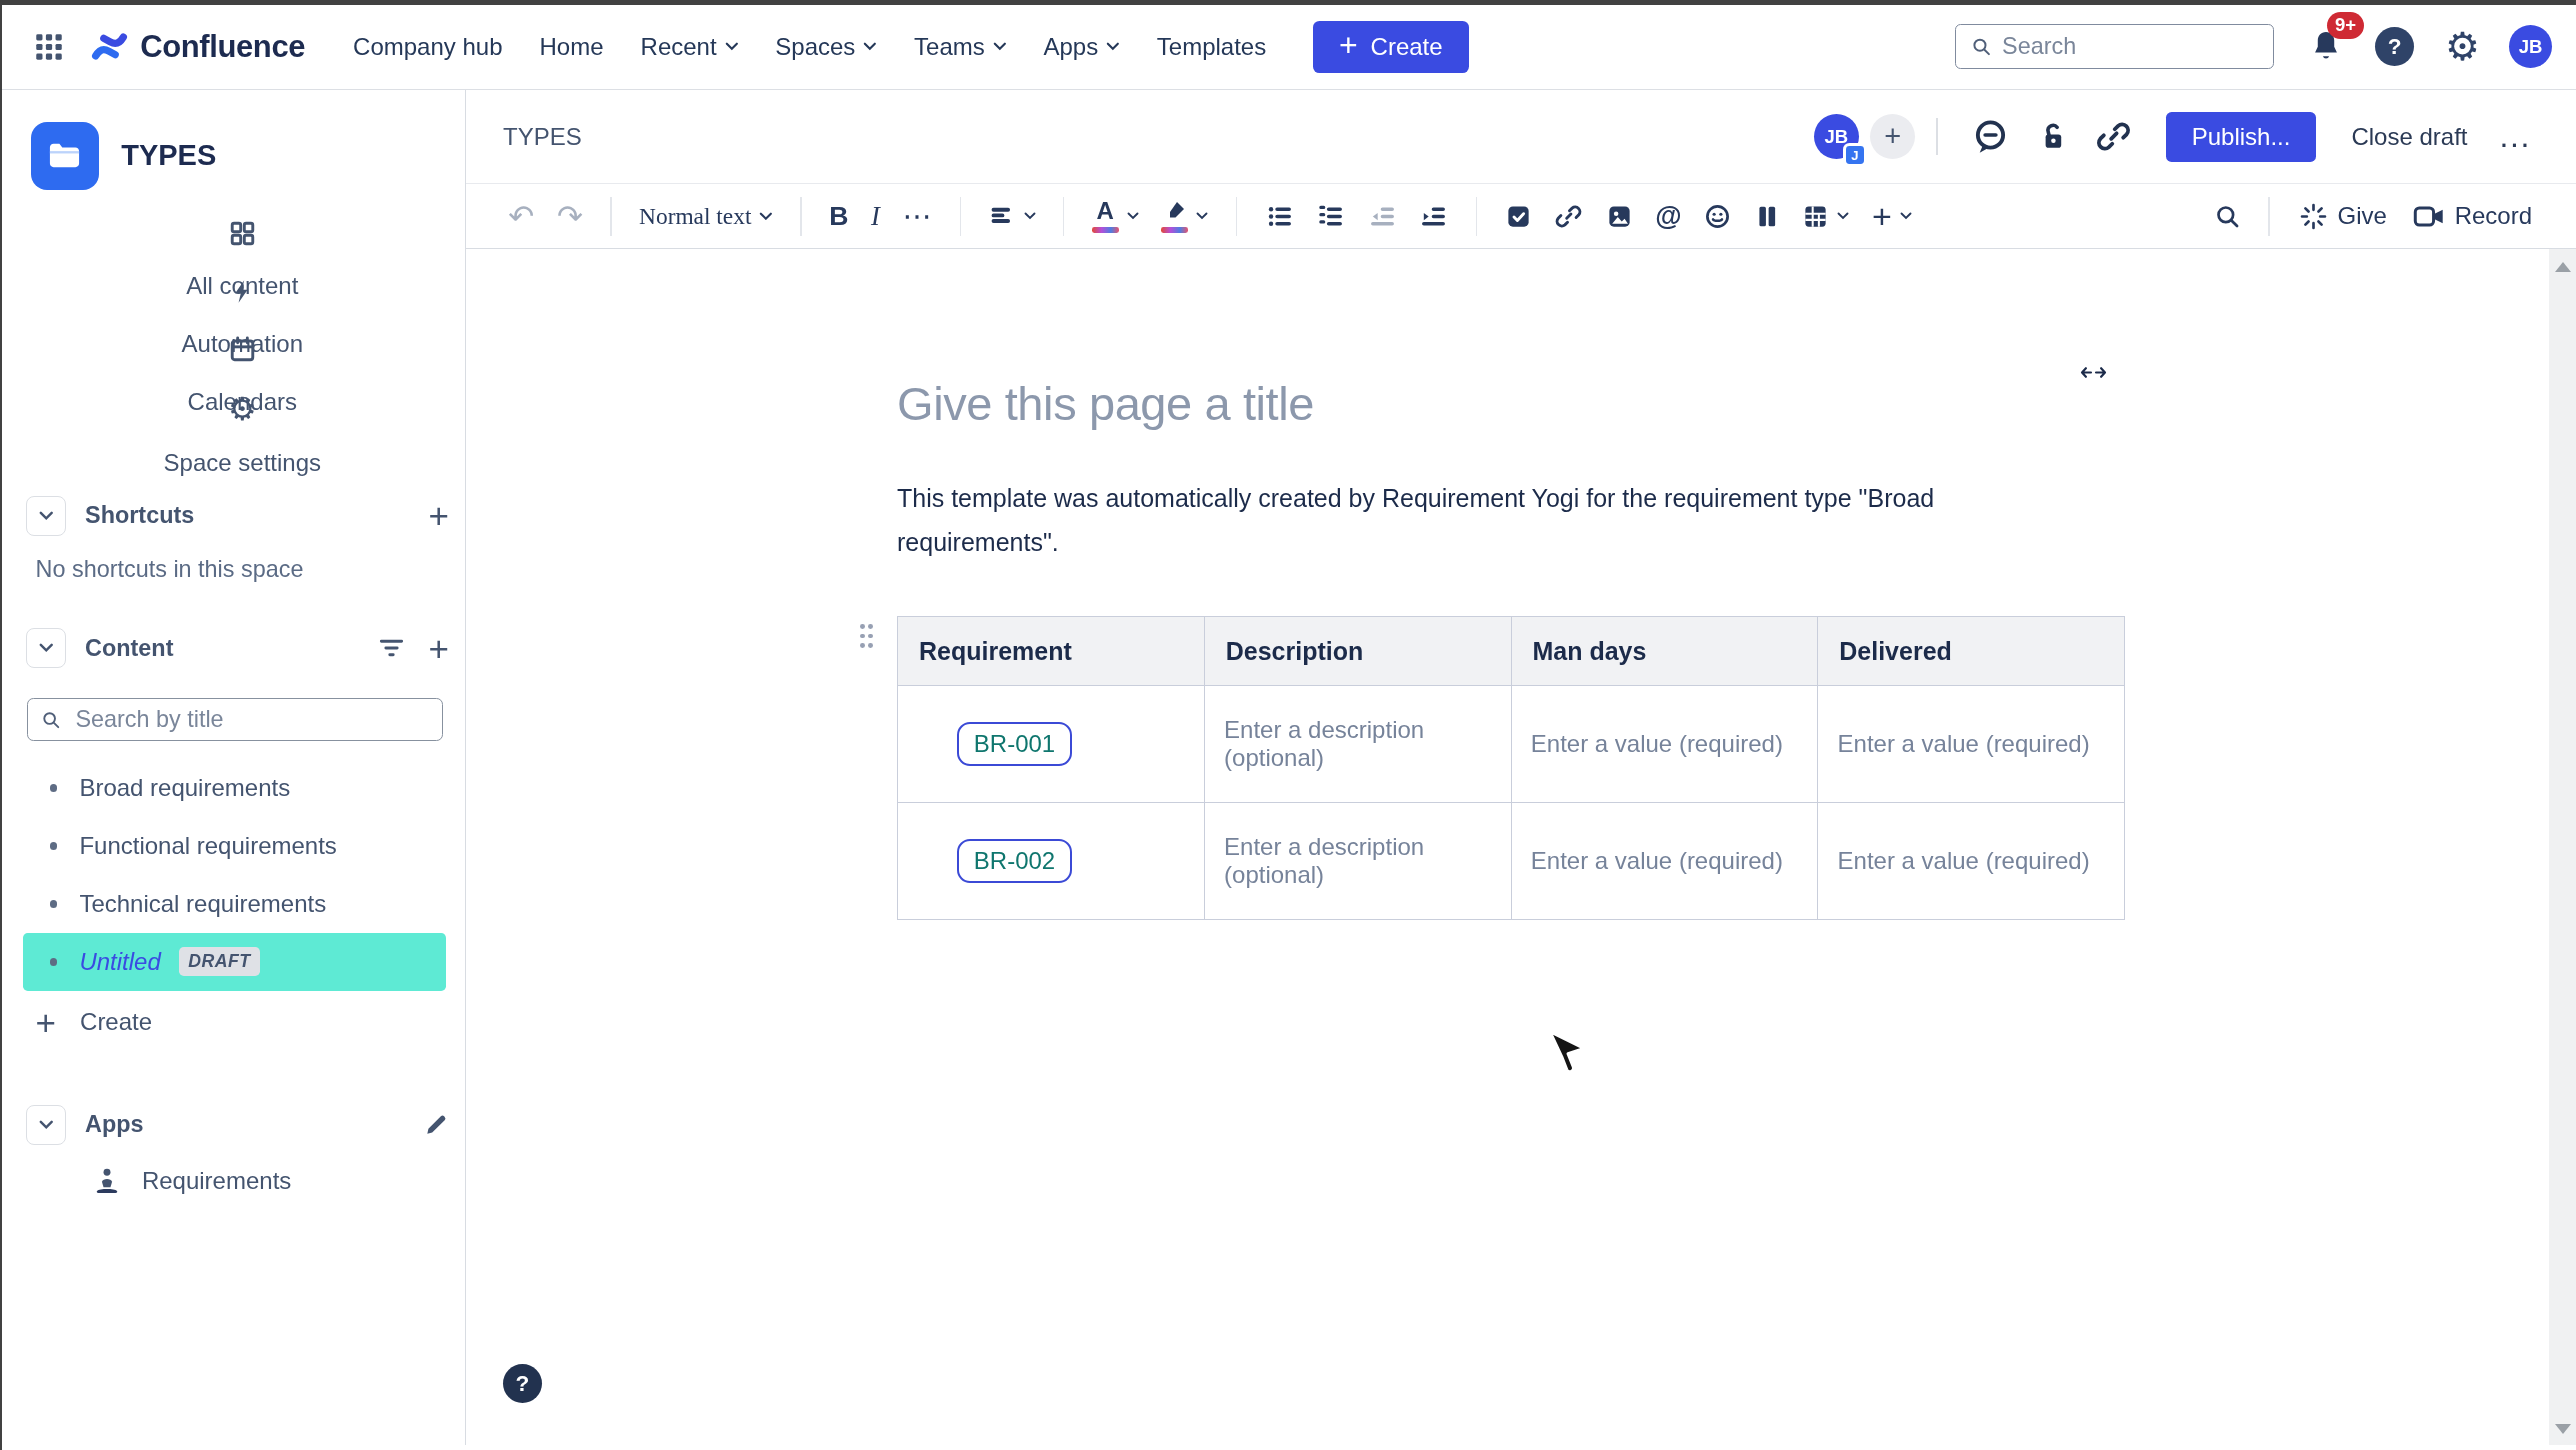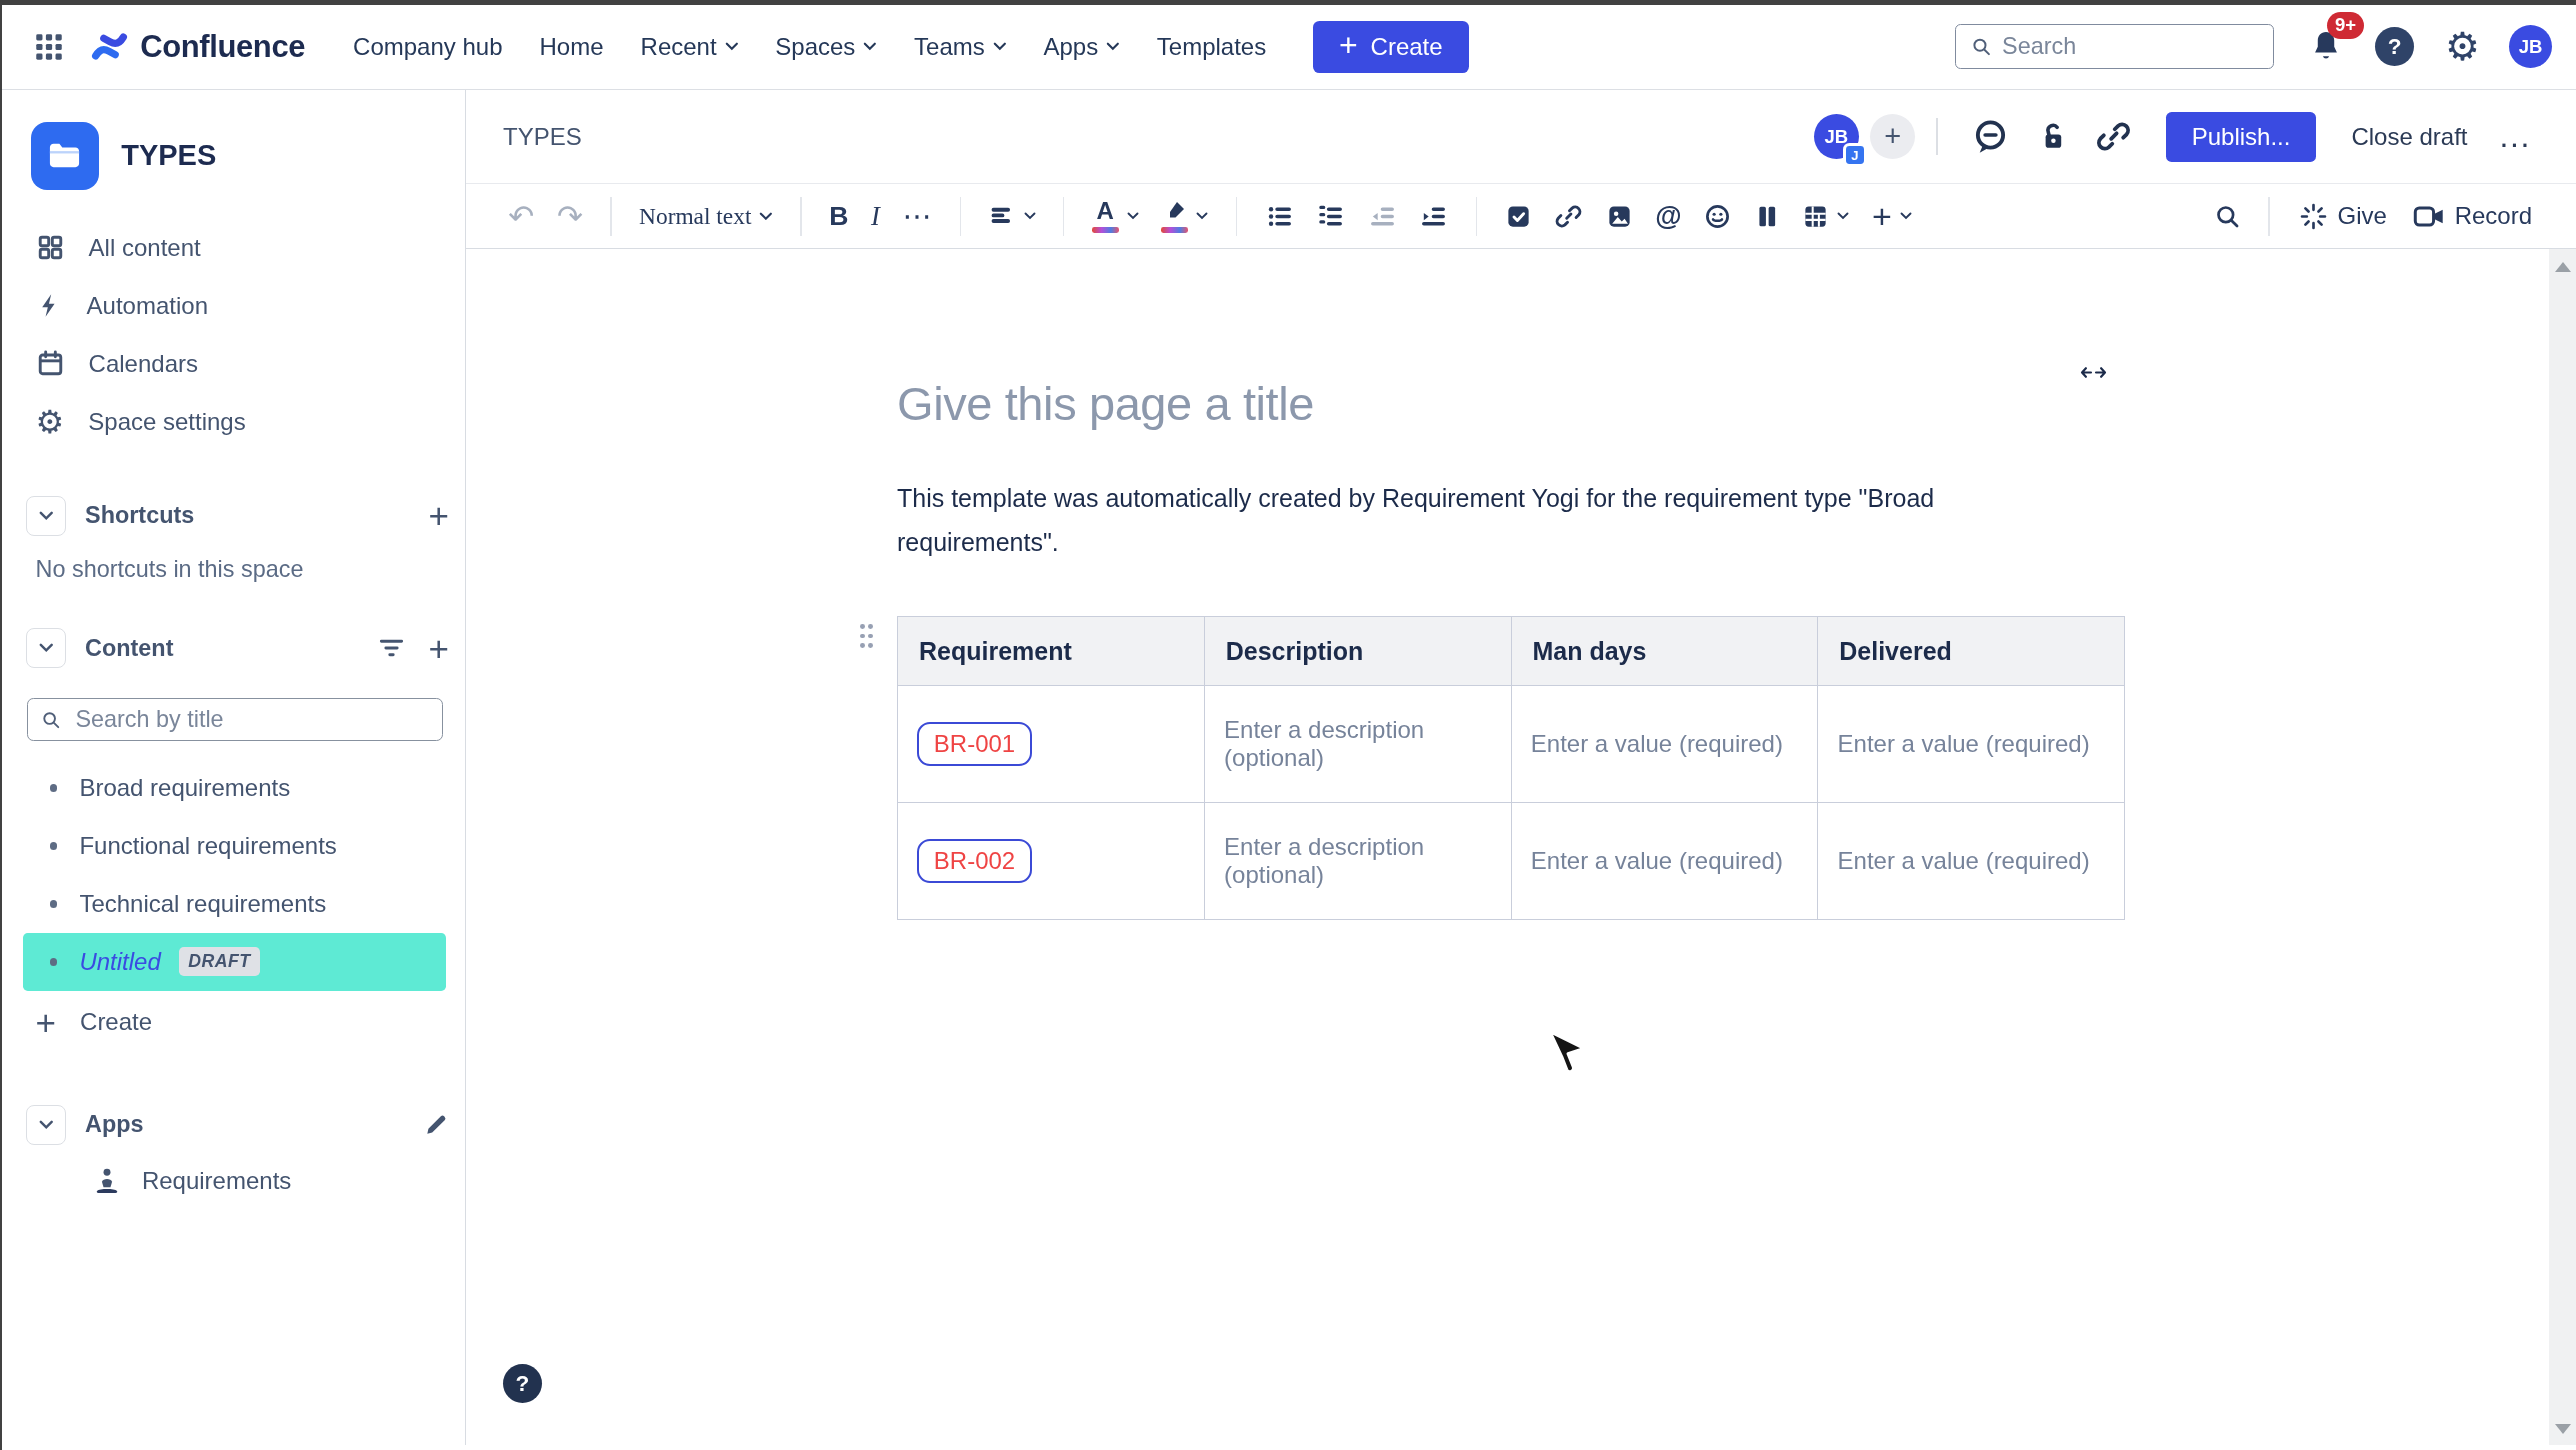--- a/index.html
+++ b/index.html
@@ -31,21 +31,21 @@
   .avatar { width:43px; height:43px; border-radius:50%; background:#3a4be1; color:#fff; display:flex; align-items:center; justify-content:center; font-size:18.5px; font-weight:bold; cursor:pointer; }
 
   
   .main { display:flex; height:1355px; }
 
   
   .sidebar { width:466px; flex:0 0 466px; border-right:1.6px solid #d8dce2; padding:27px 16px 0 22.6px; }
   .space-header { display:flex; align-items:center; gap:22.6px; margin:4.8px 0 29px 8px; }
   .space-icon { width:68px; height:68px; border-radius:16px; background:#2e6bf0; display:flex; align-items:center; justify-content:center; }
   .space-name { font-size:29px; font-weight:bold; color:#1d2b50; }
-  .side-item { display:flex; align-items:center; gap:24px; height:58px; padding-left:13px; font-size:24px; color:#44546f; cursor:pointer; border-radius:4.8px; }
+  .side-item { display:flex; align-items:center; gap:24px; height:58px; padding-left:13px; font-size:24px; color:#44546f; cursor:pointer; border-radius:4.8px;flex-direction:column; }
   .side-item svg, .side-item .glyph { flex:0 0 auto; color:#44546f; }
   .glyph-gear { font-size:32px; line-height:1; }
   .side-section { display:flex; align-items:center; margin-top:39px; height:52px; padding-left:3.2px; }
   .chevbox { width:40px; height:40px; border:1.6px solid #dcdfe4; border-radius:8px; display:flex; align-items:center; justify-content:center; color:#44546f; cursor:pointer; background:#fff; }
   .side-section .sec-label { font-size:23.4px; font-weight:bold; color:#44546f; margin-left:19.3px; }
   .sec-actions { margin-left:auto; display:flex; align-items:center; gap:24px; color:#44546f; }
   .sec-plus { font-size:35px; font-weight:300; line-height:1; cursor:pointer; }
   .shortcuts-empty { font-size:23.4px; color:#5b6b85; margin:14.5px 0 0 13px; }
   .side-search { margin:24px 6.4px 17.7px 4.8px; height:43px; border:1.6px solid #87919f; border-radius:6.4px; display:flex; align-items:center; gap:11.3px; padding:0 13px; }
   .side-search input { border:none; outline:none; font-size:23.4px; width:100%; color:#1c2b4a; font-family:inherit; }
@@ -98,21 +98,21 @@
   .doc-title { font-size:47px; color:#8c98ac; font-weight:400; letter-spacing:-0.4px; cursor:text; }
   .doc-para { margin-top:45px; font-size:25px; color:#1c2b4a; line-height:44px; width:1152px; cursor:text; }
   .tablewrap { position:relative; margin-top:52px; }
   .drag-dots { position:absolute; left:-37px; top:8px; display:grid; grid-template-columns:repeat(2,8px); grid-auto-rows:9.7px; cursor:grab; }
   .drag-dots i { width:4.8px; height:4.8px; border-radius:50%; background:#97a0b3; }
   table.doc-table { border-collapse:collapse; width:1228px; table-layout:fixed; }
   .doc-table th { background:#f1f2f4; border:1.6px solid #c9cedb; font-size:25px; font-weight:600; color:#1c2b4a; text-align:left; padding:19.3px 21px; height:69px; }
   .doc-table td { border:1.6px solid #c9cedb; padding:17.7px 19.3px; height:117px; vertical-align:middle; font-size:24px; }
   .ph-text { color:#76839a; }
   .ph-req { white-space:nowrap; }
-  .br-pill { display:inline-block; border:2.4px solid #3b4ad6; color:#ef4444; border-radius:13px; padding:6.4px 14.5px; font-size:24px; cursor:pointer; }
+  .br-pill { display:inline-block; border:2.4px solid #3b4ad6; color:#0f766e; border-radius:13px; padding:6.4px 14.5px; font-size:24px; cursor:pointer;margin-left:40px; }
   .help-fab { position:absolute; left:37px; bottom:42px; width:39px; height:39px; border-radius:50%; background:#22324f; color:#fff; font-size:22.6px; font-weight:bold; display:flex; align-items:center; justify-content:center; cursor:pointer; }
 
   
   .scrollbar { position:absolute; top:0; right:0; bottom:0; width:27px; background:#f0f1f2; }
   .sb-up, .sb-down { position:absolute; left:5.6px; width:0; height:0; border-left:8px solid transparent; border-right:8px solid transparent; cursor:pointer; }
   .sb-up { top:13px; border-bottom:10.5px solid #9aa0a6; }
   .sb-down { bottom:11.3px; border-top:10.5px solid #9aa0a6; }
 
   
   .cursor { position:absolute; left:1547px; top:1029px; z-index:100; pointer-events:none; }

